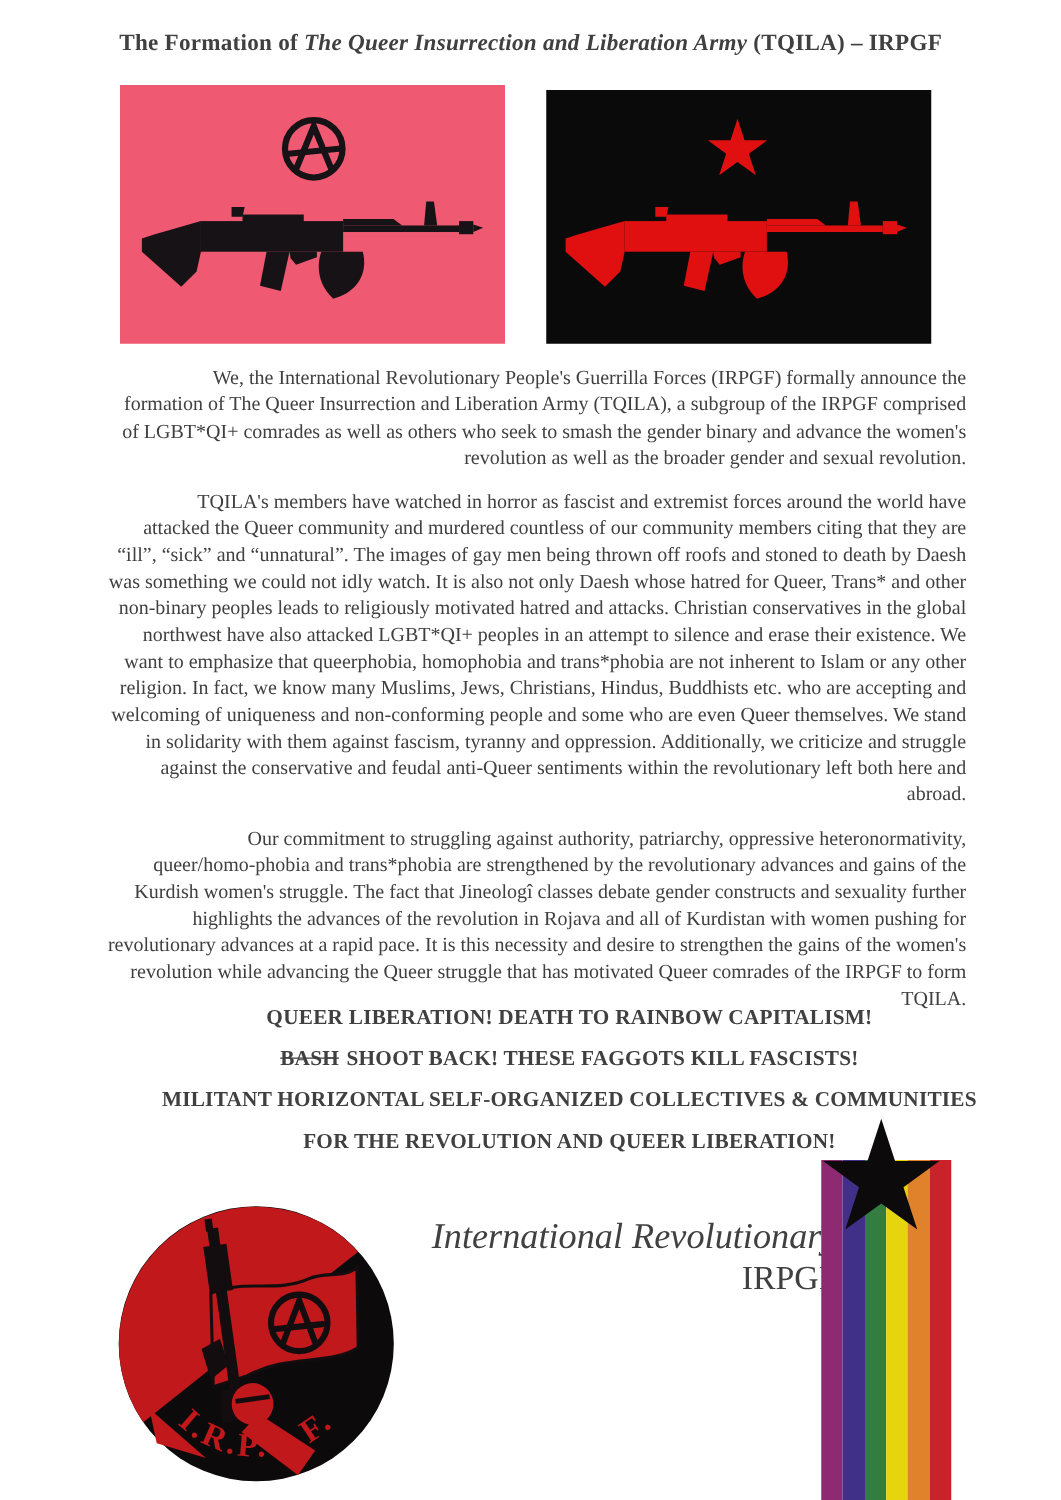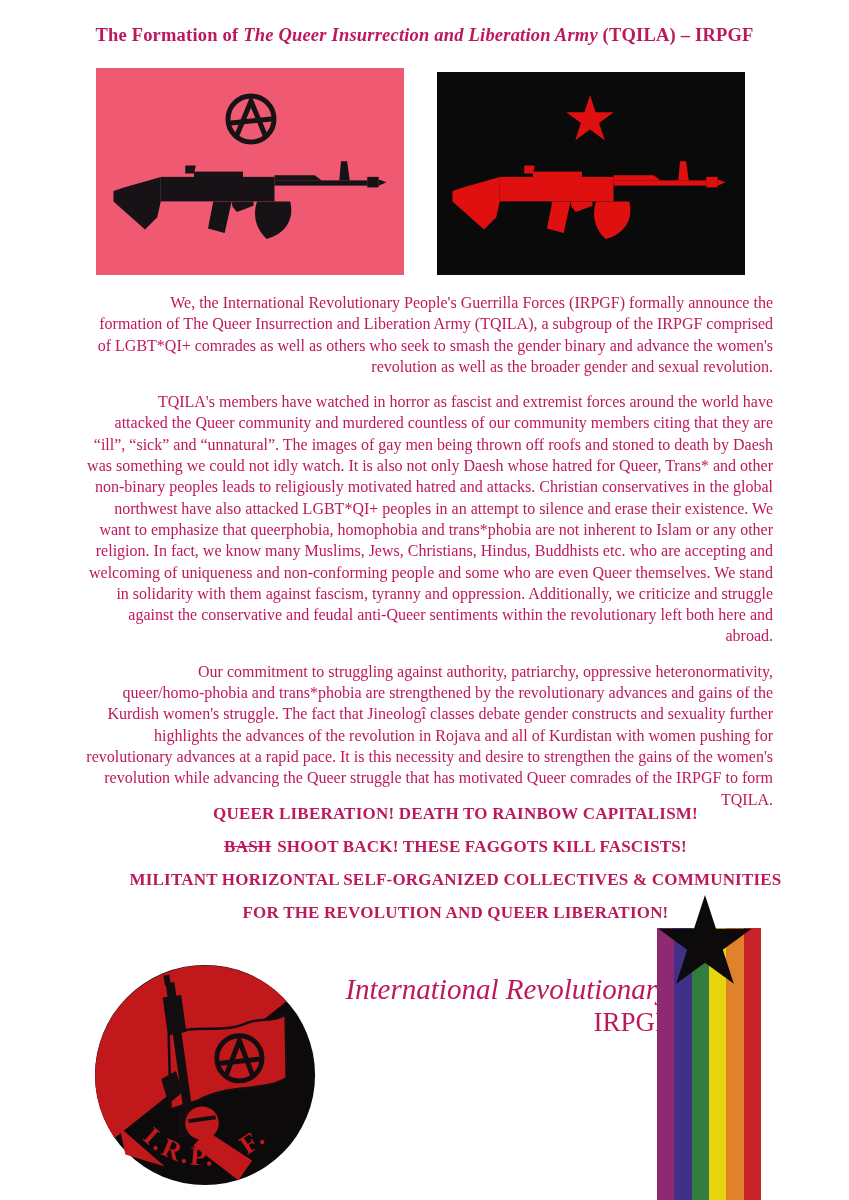--- a/index.html
+++ b/index.html
@@ -1,18 +1,18 @@
 <!DOCTYPE html>
 <html><head>
 <meta charset="utf-8">
 <style>
   html,body { margin:0; padding:0; background:#ffffff; }
   .page {
     position:relative; width:849px; height:1200px; background:#ffffff;
-    font-family:"Liberation Serif", serif; color:#be185d; overflow:hidden;
+    font-family:"Liberation Serif", serif; color:#404040; overflow:hidden;
   }
   .doc-title {
     position:absolute; top:25px; left:0; width:849px; text-align:center;
     font-size:18.5px; font-weight:bold; margin:0; letter-spacing:0.2px;
   }
   .doc-title .t-italic { font-style:italic; }
 
   .figure { position:absolute; overflow:hidden; }
   .figure-left  { left:96px;  top:68px; width:308px; height:207px; }
   .figure-right { left:437px; top:72px; width:308px; height:203px; }

